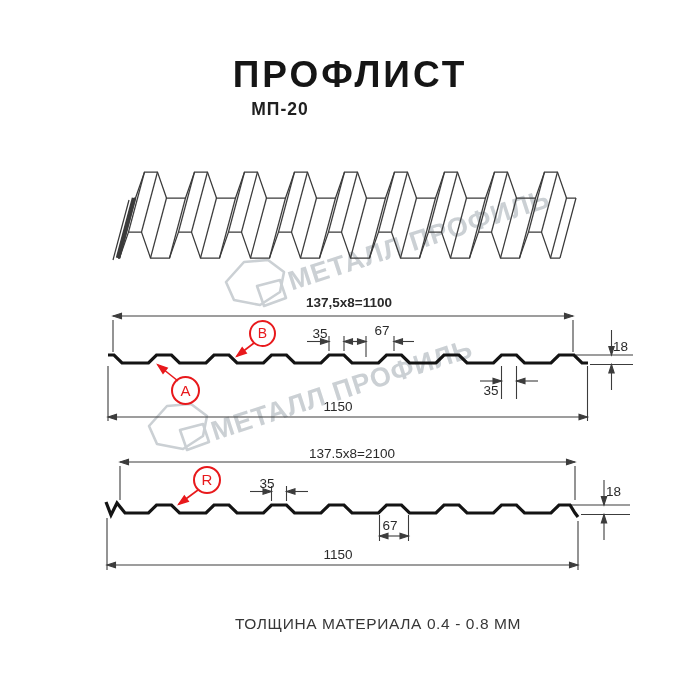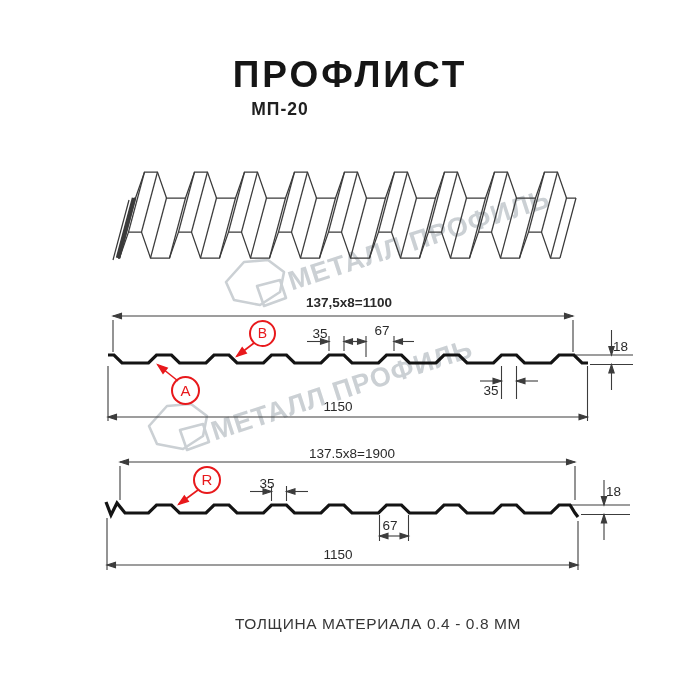--- a/index.html
+++ b/index.html
@@ -168,21 +168,21 @@
       </g>
   </svg>
 
   <div class="dl" style="left:289px;top:296px;width:120px;font-weight:bold;">137,5x8=1100</div>
   <div class="dl" style="left:300px;top:327px;width:40px;">35</div>
   <div class="dl" style="left:362px;top:324px;width:40px;">67</div>
   <div class="dl" style="left:613px;top:340px;width:26px;text-align:left;">18</div>
   <div class="dl" style="left:471px;top:384px;width:40px;">35</div>
   <div class="dl" style="left:288px;top:400px;width:100px;">1150</div>
 
-  <div class="dl" style="left:292px;top:447px;width:120px;">137.5x8=1900</div>
+  <div class="dl" style="left:292px;top:447px;width:120px;">137.5x8=2100</div>
   <div class="dl" style="left:247px;top:477px;width:40px;">35</div>
   <div class="dl" style="left:370px;top:519px;width:40px;">67</div>
   <div class="dl" style="left:606px;top:485px;width:26px;text-align:left;">18</div>
   <div class="dl" style="left:288px;top:548px;width:100px;">1150</div>
 
   <div class="circ" style="left:171px;top:376px;width:25px;height:25px;line-height:25px;font-size:15px;">
     <span>A</span>
   </div>
   <div class="circ" style="left:249px;top:320px;width:23px;height:23px;line-height:23px;font-size:14px;">
     <span>B</span>

